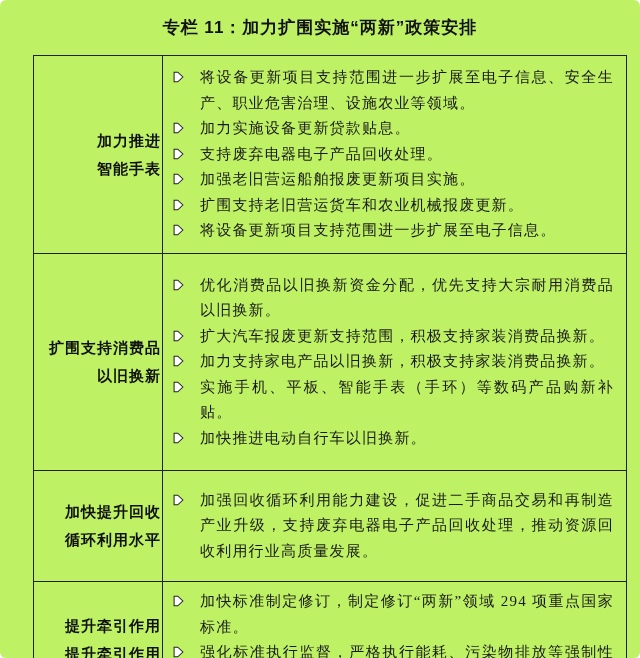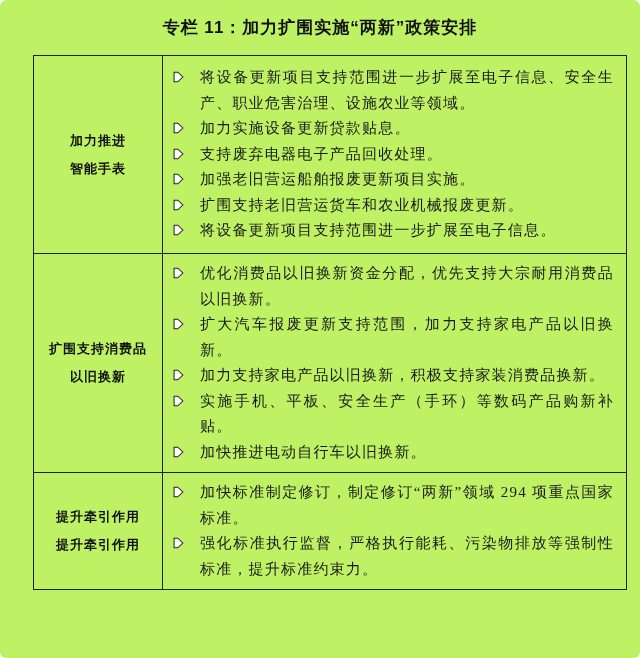--- a/index.html
+++ b/index.html
@@ -37,24 +37,24 @@
     border-collapse: collapse;
     table-layout: fixed;
   }
   table.policy-table td {
     border: 1.5px solid #222222;
     vertical-align: middle;
     margin-left: 22px;
   }
   td.label-cell {
     width: 126px;
-    text-align: center;
+    text-align: right;
     font-family: "Liberation Sans", "DejaVu Sans", sans-serif;
     font-weight: bold;
-    font-size: 13px;
+    font-size: 15px;
     letter-spacing: 1px;
     line-height: 28px;
     color: #111111;
   }
   td.content-cell {
     width: 441px;
     padding: 7px 12px 7px 10px;
     vertical-align: middle;
   }
   tr:nth-child(1) td { height: 183px; }
@@ -166,52 +166,68 @@
     </span>
     <span class="item-text">优化消费品以旧换新资金分配，优先支持大宗耐用消费品以旧换新。</span>
   </div>
 
   <div class="item">
     <span class="bullet">
       <svg viewBox="0 0 12 12" width="11" height="12" aria-hidden="true">
         <polygon points="1.2,0.8 5.2,0.8 10.8,6 5.2,11.2 1.2,11.2" fill="#ffffff" stroke="#222222" stroke-width="1.1" stroke-linejoin="miter"></polygon>
       </svg>
     </span>
-    <span class="item-text">扩大汽车报废更新支持范围，加力支持家电产品以旧换新。</span>
+    <span class="item-text">扩大汽车报废更新支持范围，积极支持家装消费品换新。</span>
   </div>
 
   <div class="item">
     <span class="bullet">
       <svg viewBox="0 0 12 12" width="11" height="12" aria-hidden="true">
         <polygon points="1.2,0.8 5.2,0.8 10.8,6 5.2,11.2 1.2,11.2" fill="#ffffff" stroke="#222222" stroke-width="1.1" stroke-linejoin="miter"></polygon>
       </svg>
     </span>
     <span class="item-text">加力支持家电产品以旧换新，积极支持家装消费品换新。</span>
   </div>
 
   <div class="item">
     <span class="bullet">
       <svg viewBox="0 0 12 12" width="11" height="12" aria-hidden="true">
         <polygon points="1.2,0.8 5.2,0.8 10.8,6 5.2,11.2 1.2,11.2" fill="#ffffff" stroke="#222222" stroke-width="1.1" stroke-linejoin="miter"></polygon>
       </svg>
     </span>
-    <span class="item-text">实施手机、平板、安全生产（手环）等数码产品购新补贴。</span>
+    <span class="item-text">实施手机、平板、智能手表（手环）等数码产品购新补贴。</span>
   </div>
 
   <div class="item">
     <span class="bullet">
       <svg viewBox="0 0 12 12" width="11" height="12" aria-hidden="true">
         <polygon points="1.2,0.8 5.2,0.8 10.8,6 5.2,11.2 1.2,11.2" fill="#ffffff" stroke="#222222" stroke-width="1.1" stroke-linejoin="miter"></polygon>
       </svg>
     </span>
     <span class="item-text">加快推进电动自行车以旧换新。</span>
   </div>
 </td>
   </tr>
 
+  <tr>
+    <td class="label-cell">
+            <div>加快提升回收</div>
+            <div>循环利用水平</div>
+          </td>
+    <td class="content-cell">
+  <div class="item">
+    <span class="bullet">
+      <svg viewBox="0 0 12 12" width="11" height="12" aria-hidden="true">
+        <polygon points="1.2,0.8 5.2,0.8 10.8,6 5.2,11.2 1.2,11.2" fill="#ffffff" stroke="#222222" stroke-width="1.1" stroke-linejoin="miter"></polygon>
+      </svg>
+    </span>
+    <span class="item-text">加强回收循环利用能力建设，促进二手商品交易和再制造产业升级，支持废弃电器电子产品回收处理，推动资源回收利用行业高质量发展。</span>
+  </div>
+</td>
+  </tr>
 
   <tr>
     <td class="label-cell">
             <div>提升牵引作用</div>
             <div>提升牵引作用</div>
           </td>
     <td class="content-cell">
   <div class="item">
     <span class="bullet">
       <svg viewBox="0 0 12 12" width="11" height="12" aria-hidden="true">

